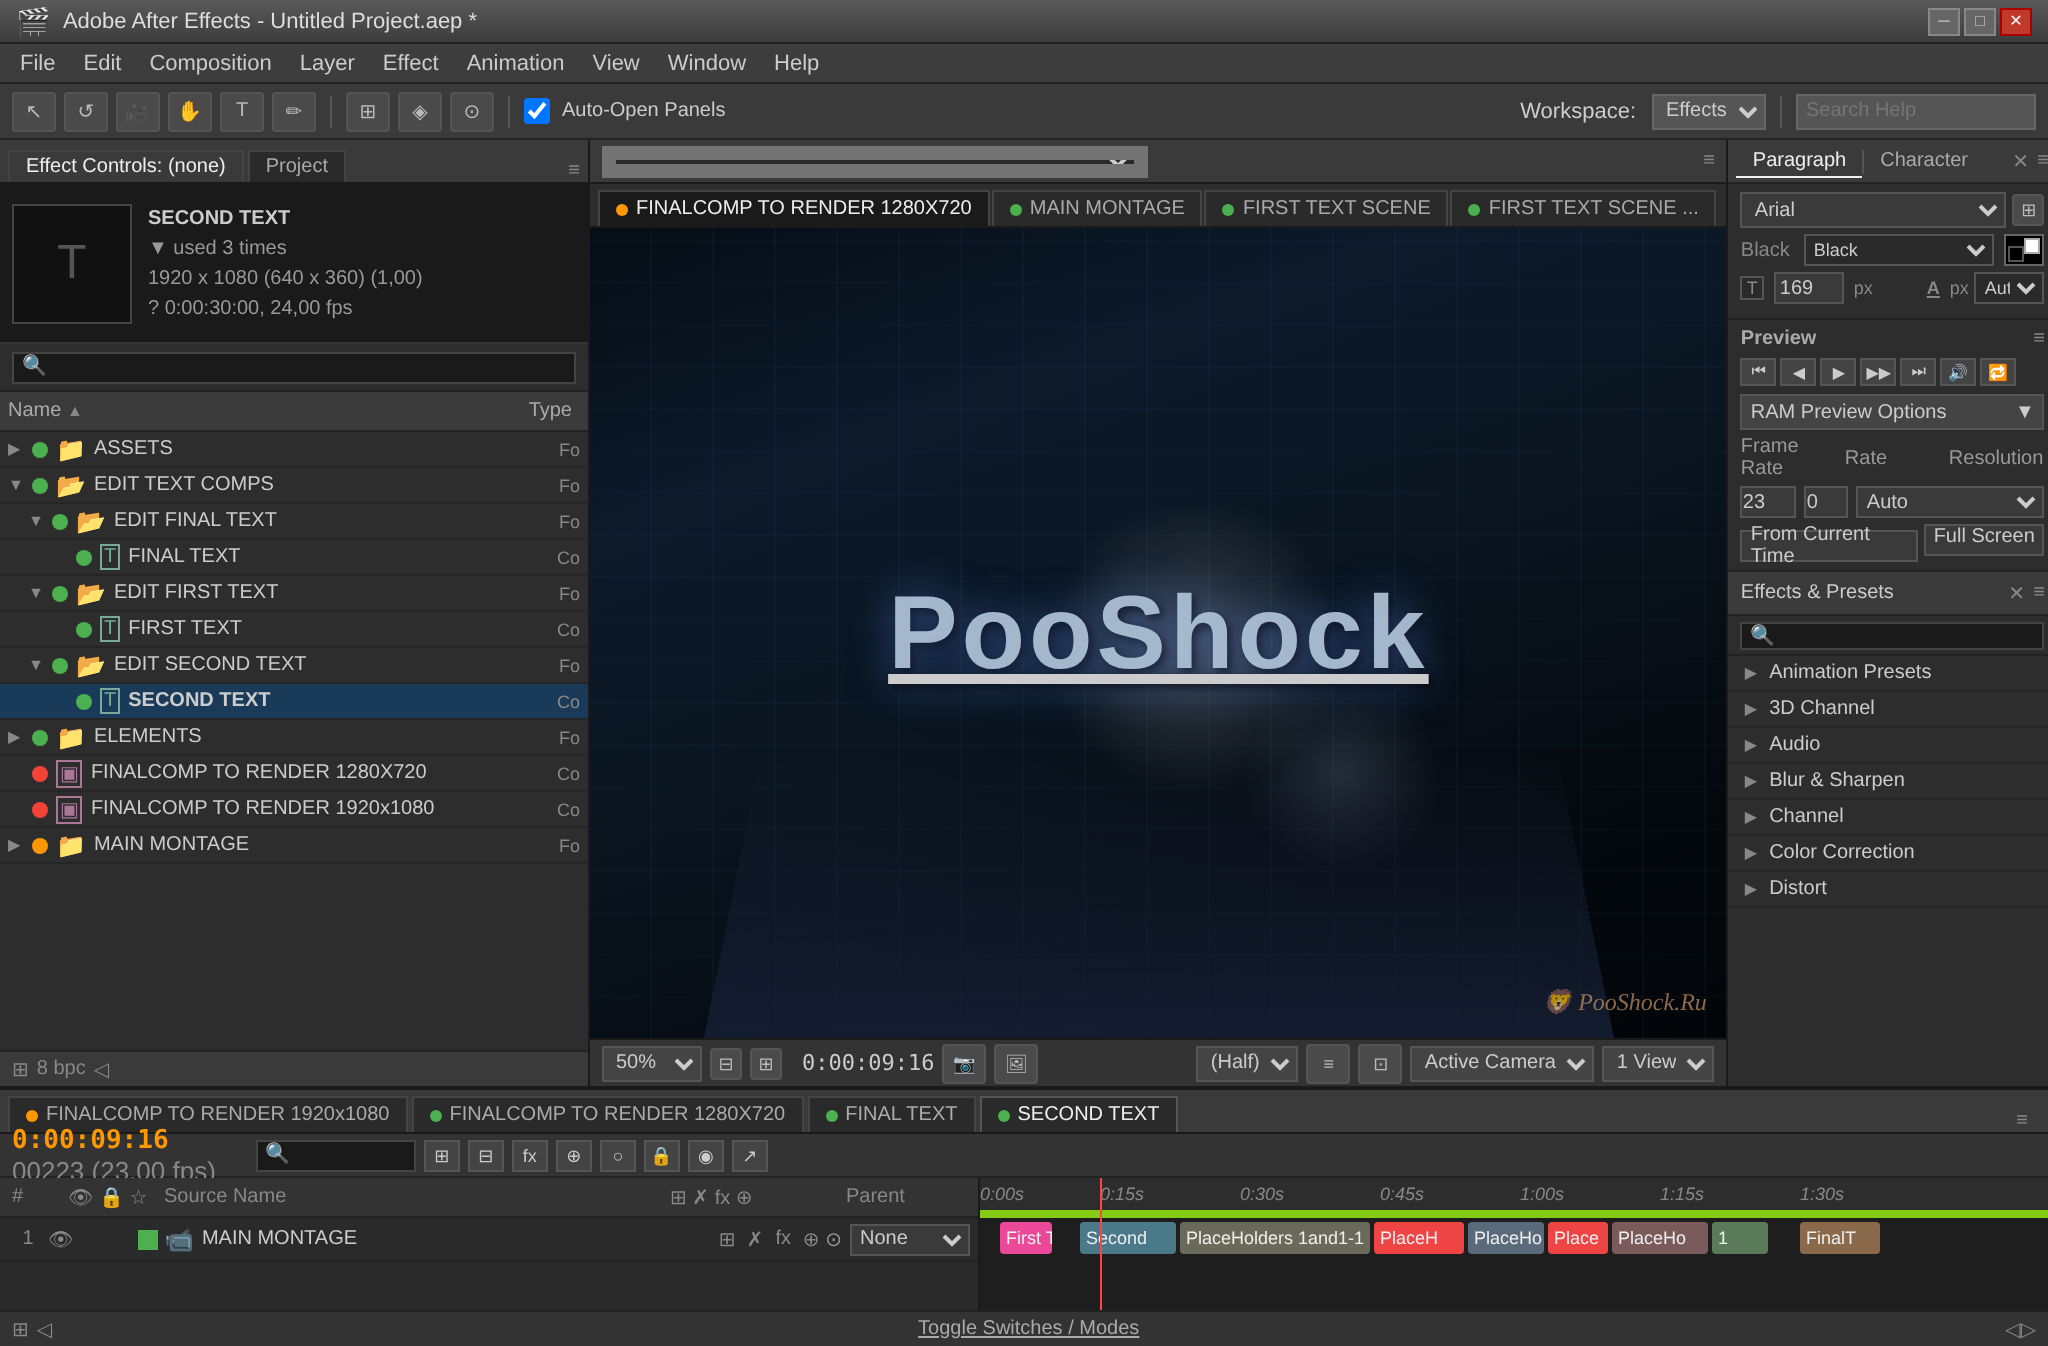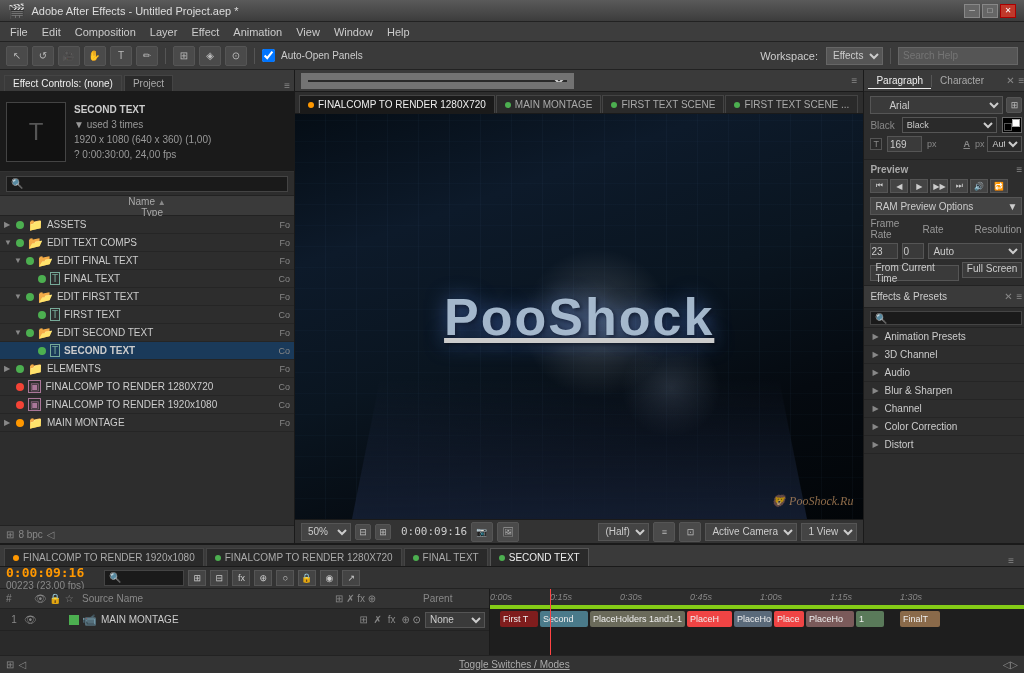--- a/index.html
+++ b/index.html
@@ -143,21 +143,20 @@
       color: #ccc; font-size: 10px; padding: 0 4px;
       outline: none;
     }
 
     #project-list-header {
       height: 20px;
       background: #3a3a3a;
       display: flex; align-items: center;
       padding: 0 4px;
       border-bottom: 1px solid #222;
-      flex-direction: column;
     }
     .col-name { flex: 1; font-size: 10px; color: #aaa; }
     .col-type { width: 40px; font-size: 10px; color: #aaa; text-align: right; padding-right: 4px; }
     .sort-arrow { font-size: 8px; color: #888; }
 
     #project-items {
       flex: 1;
       overflow-y: auto;
       background: #2d2d2d;
     }
@@ -300,21 +299,21 @@
     .pc-tab.active { color: #eee; border-bottom: 1px solid #eee; }
     .pc-sep { width: 1px; height: 12px; background: #555; }
 
     #font-controls {
       padding: 4px 6px;
       border-bottom: 1px solid #222;
     }
     .font-row { display: flex; align-items: center; margin-bottom: 3px; gap: 3px; }
     .font-select {
       flex: 1; height: 18px; background: #3a3a3a; border: 1px solid #555;
-      color: #ccc; font-size: 10px; padding: 0 14px;
+      color: #ccc; font-size: 10px; padding: 0 2px;
     }
     .font-size-input {
       width: 35px; height: 16px; background: #3a3a3a; border: 1px solid #555;
       color: #ccc; font-size: 10px; padding: 0 2px;
     }
 
     #preview-section {
       padding: 4px 6px;
       border-bottom: 1px solid #222;
     }
@@ -433,21 +432,21 @@
       display: flex; align-items: center;
       padding: 0 6px;
       border-bottom: 1px solid #222;
       gap: 4px;
     }
     .tl-timecode {
       font-size: 13px; color: #ff9800;
       font-family: monospace; font-weight: bold;
       margin-right: 8px;
     }
-    .tl-fps { font-size: 10px; color: #888; margin-right: 8px; }
+    .tl-fps { font-size: 13px; color: #888; margin-right: 8px; }
     .tl-search {
       height: 16px; background: #1a1a1a; border: 1px solid #444;
       color: #ccc; font-size: 10px; padding: 0 4px; width: 80px;
     }
     .tl-btn {
       width: 18px; height: 16px; background: #444; border: 1px solid #555;
       display: flex; align-items: center; justify-content: center;
       font-size: 9px; color: #ccc; cursor: pointer;
     }
 
@@ -1029,21 +1028,21 @@
           <span class="ruler-mark" style="left:0px">0:00s</span>
           <span class="ruler-mark" style="left:60px">0:15s</span>
           <span class="ruler-mark" style="left:130px">0:30s</span>
           <span class="ruler-mark" style="left:200px">0:45s</span>
           <span class="ruler-mark" style="left:270px">1:00s</span>
           <span class="ruler-mark" style="left:340px">1:15s</span>
           <span class="ruler-mark" style="left:410px">1:30s</span>
         </div>
         <div id="tl-playhead"></div>
 
-        <div class="tl-bar" style="left:10px;width:38px;background:#7f1d1d;top:22px">First T</div>
+        <div class="tl-bar" style="left:10px;width:26px;background:#ec4899;top:22px">First T</div>
         <div class="tl-bar" style="left:50px;width:48px;background:#4a7a8a;top:22px">Second</div>
         <div class="tl-bar" style="left:100px;width:95px;background:#6a6a5a;top:22px">PlaceHolders 1and1-1</div>
         <div class="tl-bar" style="left:197px;width:45px;background:#ef4444;top:22px">PlaceH</div>
         <div class="tl-bar" style="left:244px;width:38px;background:#5a6a7a;top:22px">PlaceHo</div>
         <div class="tl-bar" style="left:284px;width:30px;background:#ef4444;top:22px">Place</div>
         <div class="tl-bar" style="left:316px;width:48px;background:#7a5a5a;top:22px">PlaceHo</div>
         <div class="tl-bar" style="left:366px;width:28px;background:#5a7a5a;top:22px">1</div>
         <div class="tl-bar" style="left:410px;width:40px;background:#8a6a4a;top:22px">FinalT</div>
       </div>
     </div>

